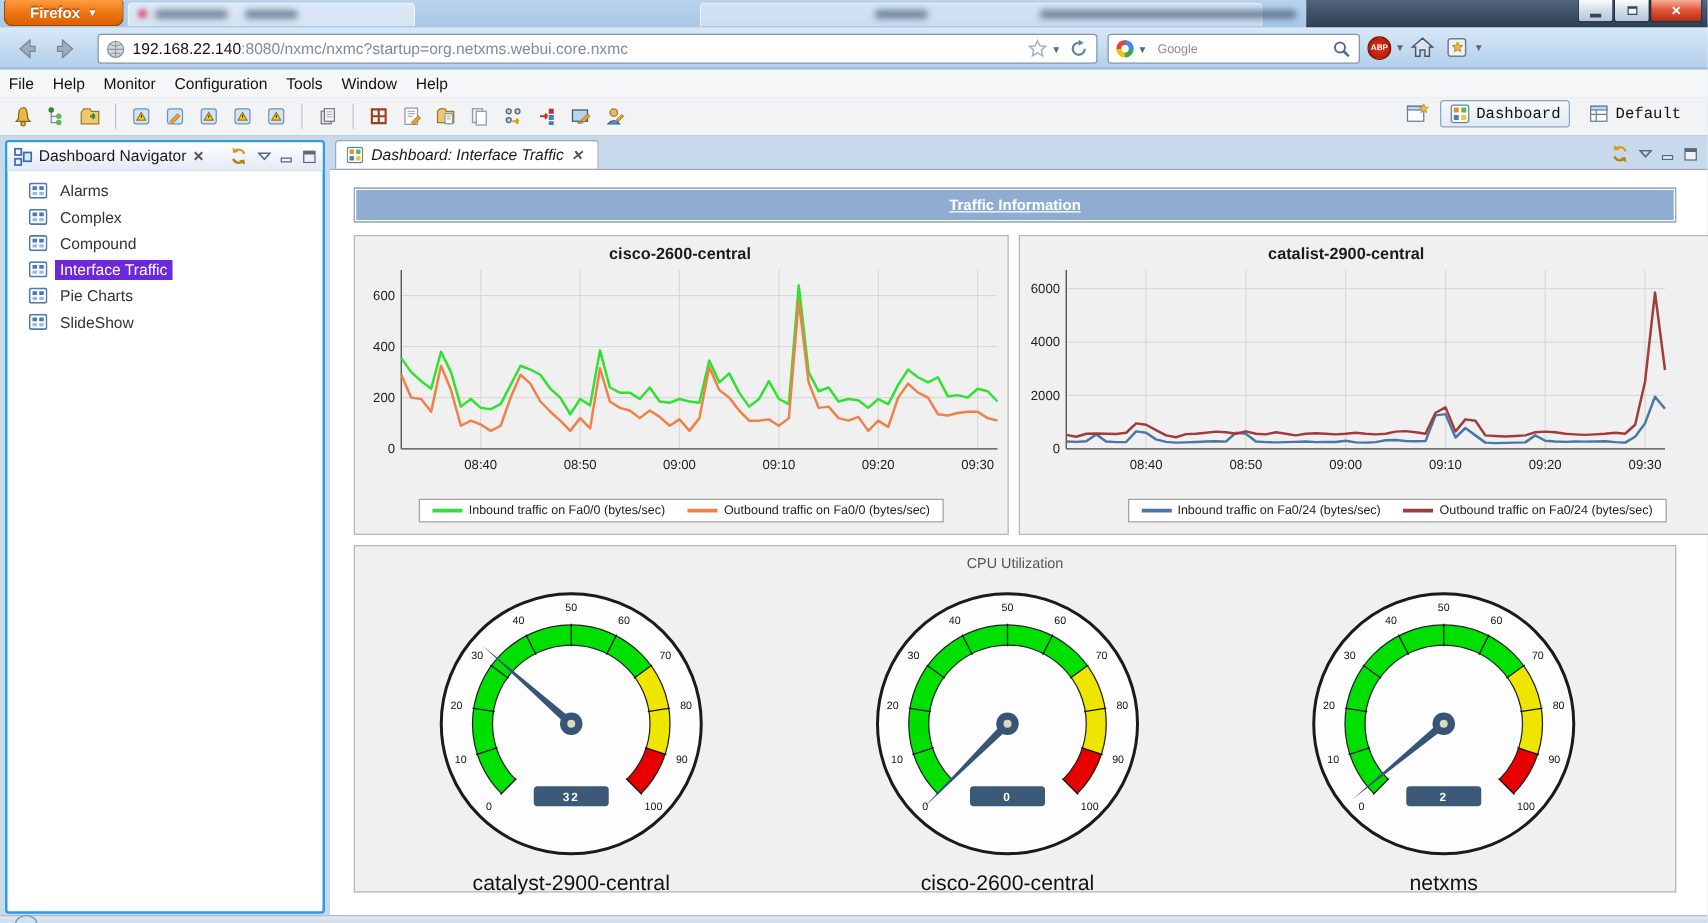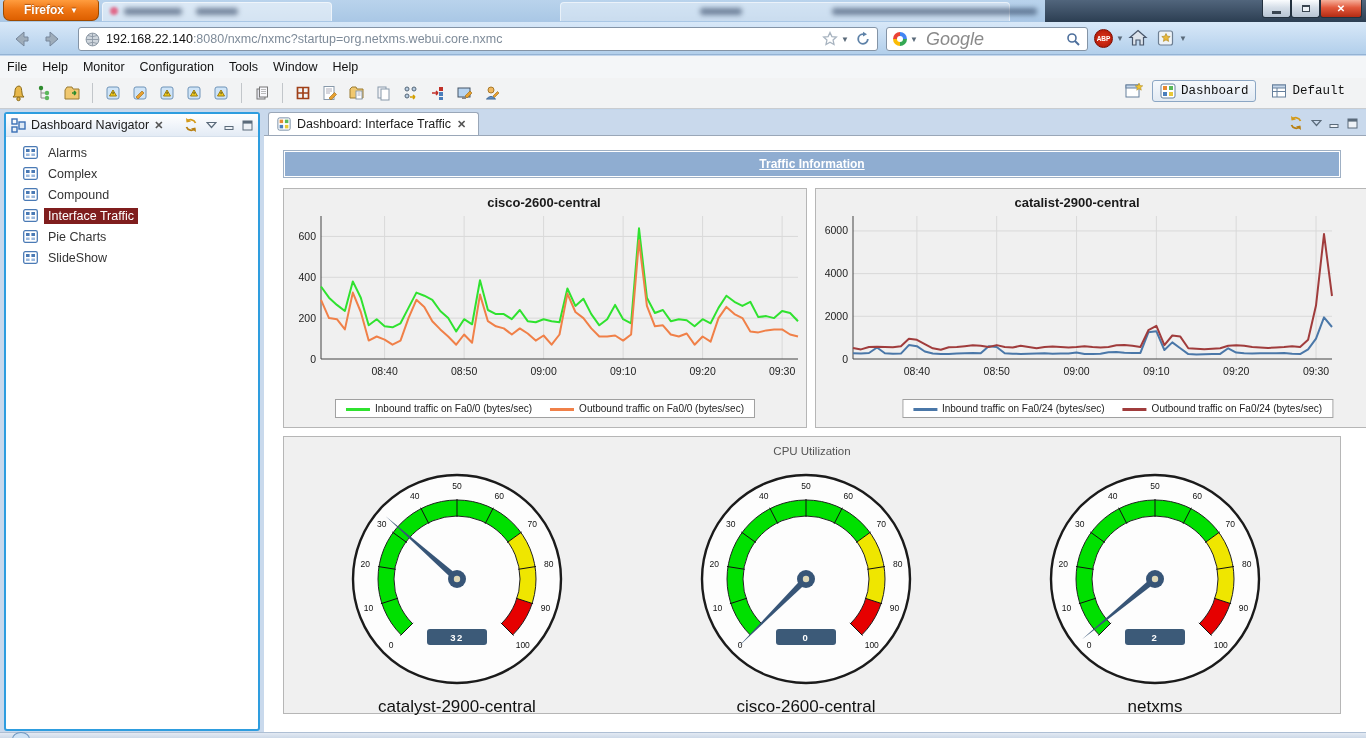--- a/index.html
+++ b/index.html
@@ -41,21 +41,21 @@
   .url-text { font-size:12.5px; margin-left:6px; flex:1; white-space:nowrap; overflow:hidden; }
   .url-host { color:#111; }
   .url-rest { color:#7e8b99; }
   .searchbar { position:absolute; top:5px; left:886px; width:202px; height:24px; background:#fff;
                border:1px solid #8494a6; border-radius:3px; display:flex; align-items:center; padding:0 6px; }
   .g-icon { width:14px; height:14px; border-radius:50%;
             background:conic-gradient(#4285f4 0 25%, #34a853 0 50%, #fbbc05 0 75%, #ea4335 0);
             position:relative; }
   .g-icon::after { content:""; position:absolute; left:4px; top:4px; width:6px; height:6px;
                    border-radius:50%; background:#fff; }
-  .search-placeholder { flex:1; font-size:18px; font-style:italic; color:#8a8a8a; margin-left:8px; }
+  .search-placeholder { flex:1; font-size:10px; color:#8a8a8a; margin-left:8px; }
   .small-caret { font-size:8px; color:#5a6a7a; margin-left:3px; }
   .nav-right-icon { position:absolute; top:7px; display:flex; align-items:center; }
   .abp-circle { width:19px; height:19px; border-radius:50%; background:radial-gradient(#e03a20,#a81000);
                 color:#fff; font-weight:bold; font-size:6.5px; display:flex; align-items:center;
                 justify-content:center; border:1px solid #7d0c00; }
 
   
   .menubar { position:absolute; top:56px; left:0; width:1366px; height:22px; background:#f4f6f8;
              display:flex; align-items:center; padding-left:7px; gap:15px; }
   .menu-item { font-size:12.5px; color:#111; cursor:default; }
@@ -74,24 +74,24 @@
   .navigator { position:absolute; top:2px; left:4px; width:256px; height:619px;
                border:2px solid #2e9ddf; border-radius:3px; background:#fff; }
   .nav-head { height:23px; background:linear-gradient(#ffffff,#e3ebf5); border-bottom:1px solid #d6e0ec;
               display:flex; align-items:center; padding:0 5px; }
   .nav-title { font-size:12.5px; color:#1a1a1a; margin:0 5px 0 5px; white-space:nowrap; }
   .tab-close { font-size:11px; color:#555; font-weight:bold; margin-right:4px; }
   .view-tools { margin-left:auto; display:flex; align-items:center; gap:7px; }
   .nav-body { padding-top:5px; }
   .nav-item { height:21px; display:flex; align-items:center; padding-left:17px; gap:6px; cursor:default; }
   .nav-label { font-size:12.5px; color:#333; padding:1px 4px; }
-  .nav-label.sel { background:#7f1d1d; color:#fff; }
+  .nav-label.sel { background:#6d28d9; color:#fff; }
 
   .editor { position:absolute; top:2px; left:264px; width:1102px; height:621px; }
-  .ed-tabstrip { height:23px; display:flex; align-items:flex-end; position:relative; }
+  .ed-tabstrip { height:23px; display:flex; align-items:flex-end; position:relative;font-style:italic; }
   .ed-tab { height:23px; background:#fff; border:1px solid #9aa7b8; border-bottom:none;
             border-radius:3px 3px 0 0; display:flex; align-items:center; gap:6px;
             padding:0 8px; margin-left:4px; font-size:12.5px; color:#1a1a1a; }
   .ed-tools { position:absolute; right:8px; top:3px; display:flex; align-items:center; gap:7px; }
   .ed-content { position:relative; height:598px; background:#fff; border-top:1px solid #9aa7b8; }
 
   
   .traffic-header { position:absolute; left:19px; top:14px; width:1058px; height:28px;
                     background:#8fadd1; border:1px solid #9fb0c4; box-shadow:inset 0 0 0 1px #ffffff;
                     display:flex; align-items:center; justify-content:center;

